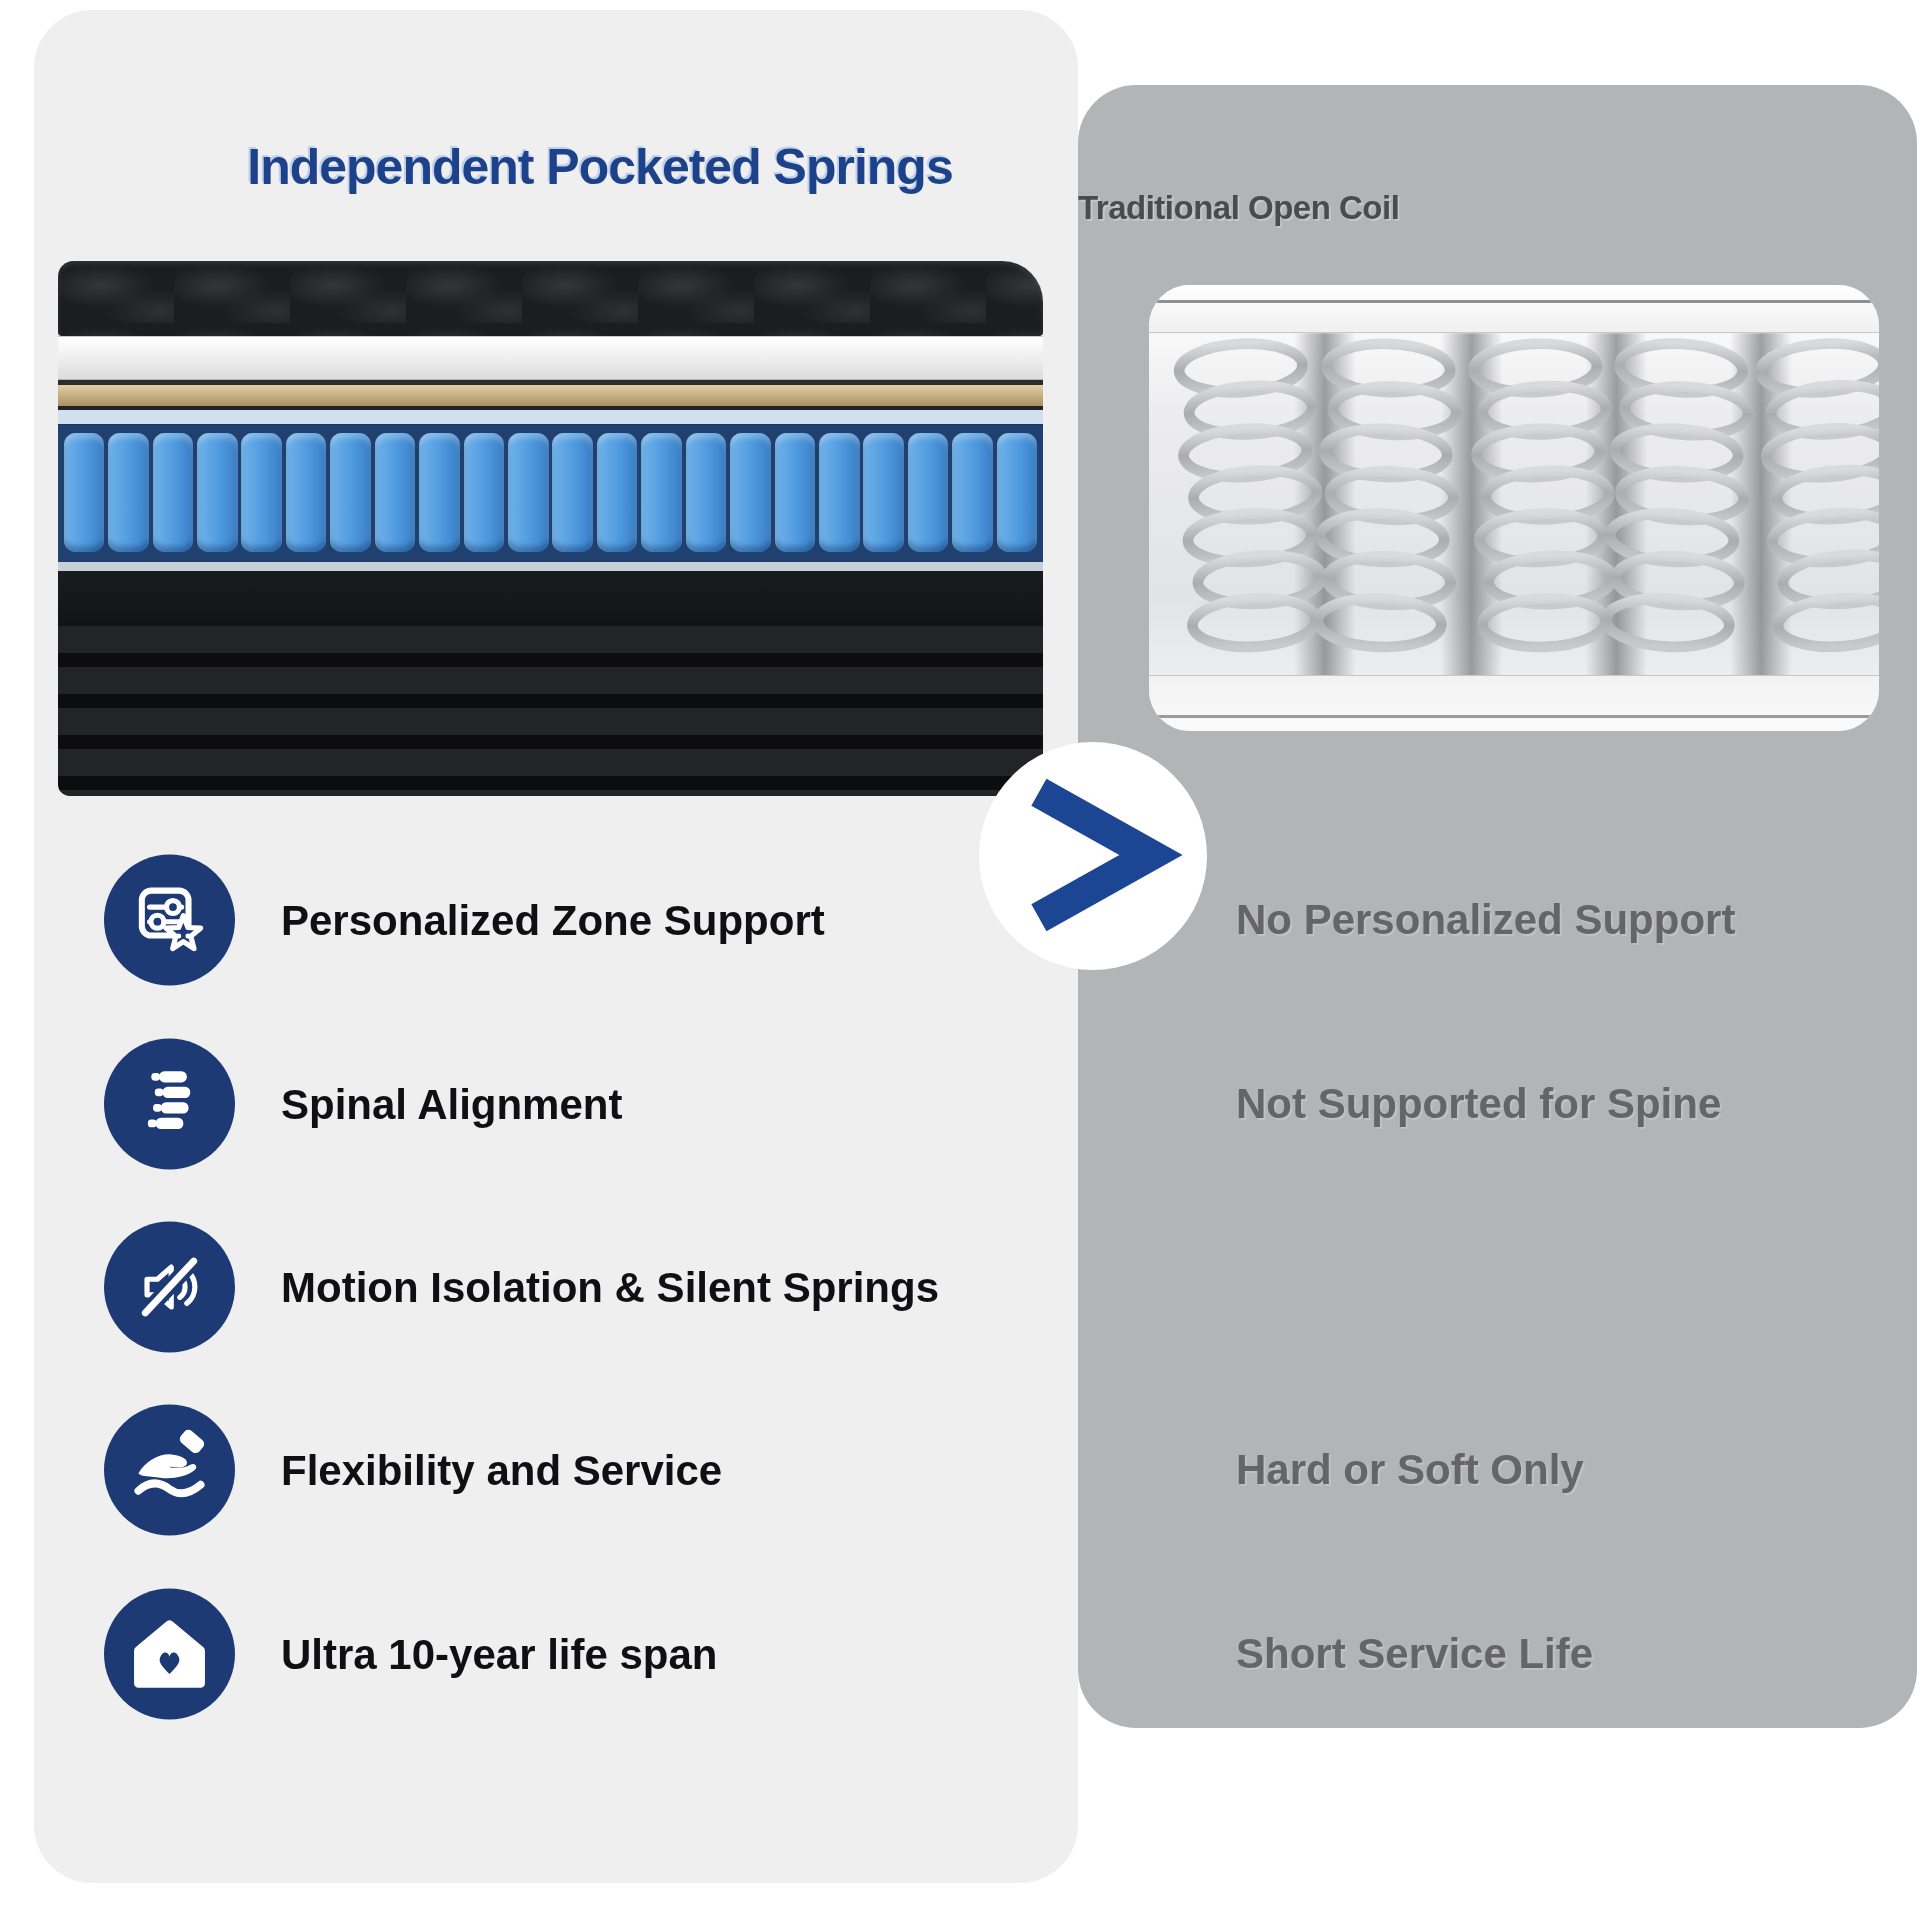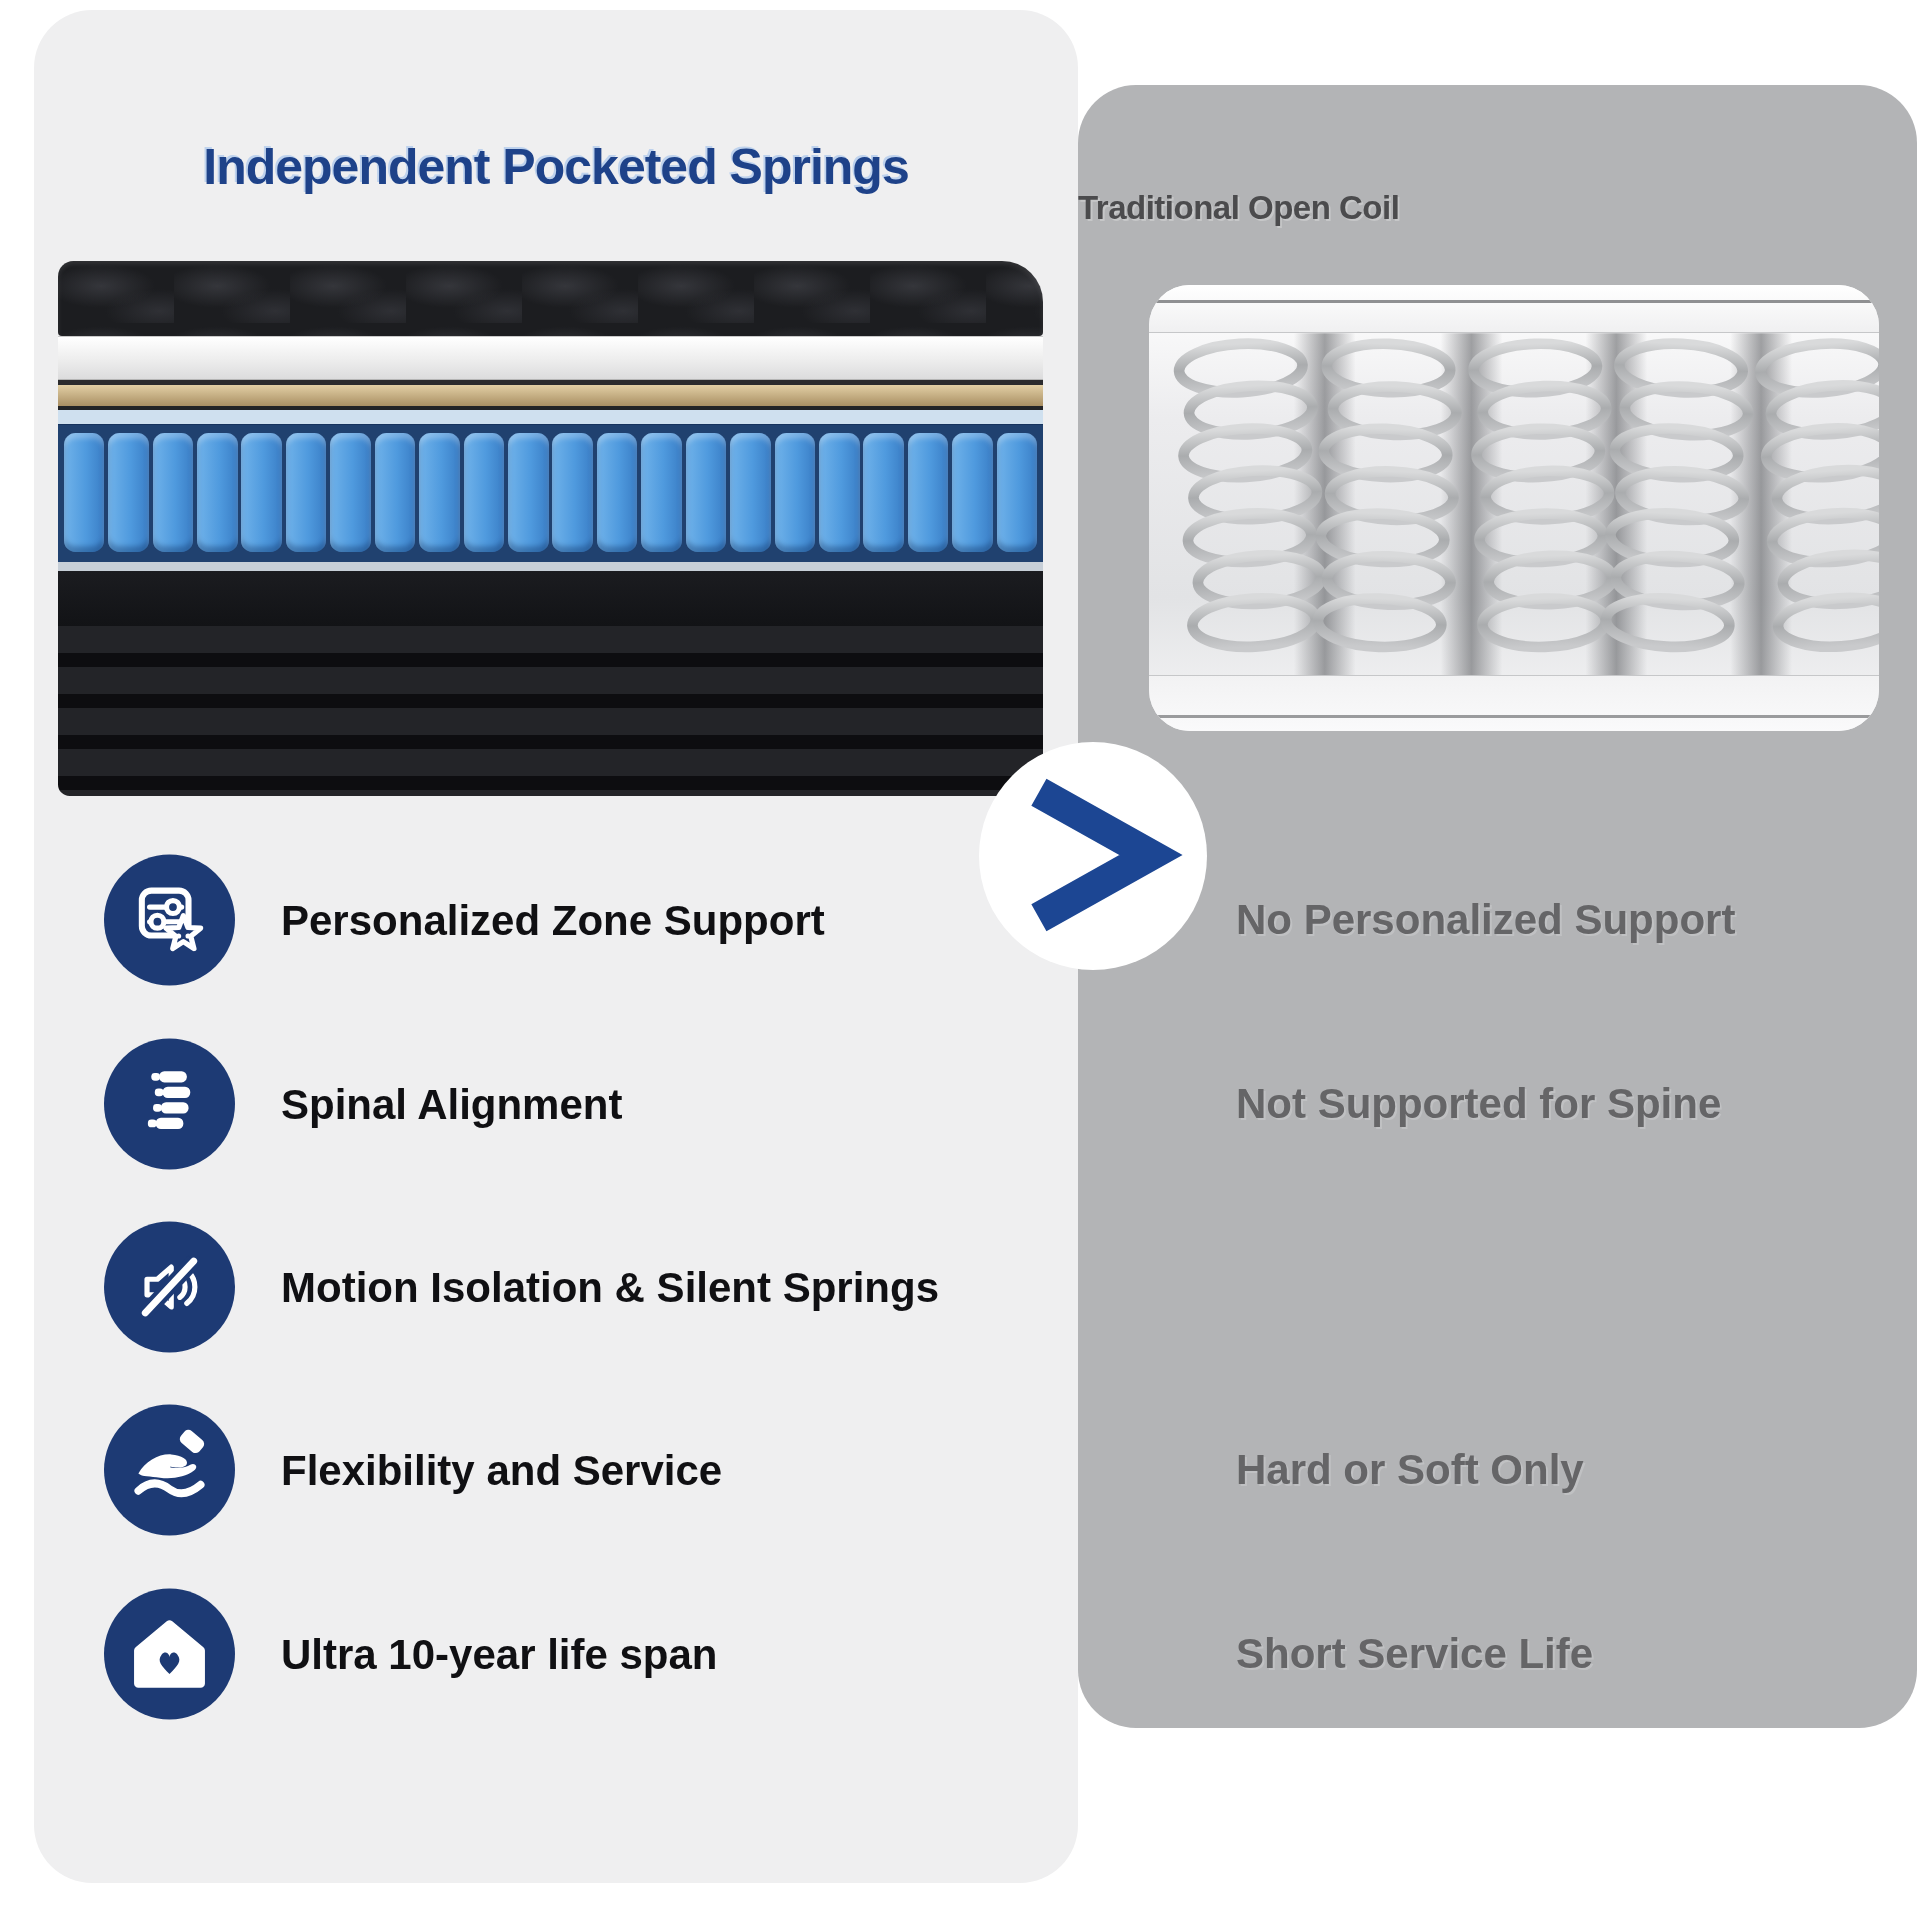--- a/index.html
+++ b/index.html
@@ -8,21 +8,21 @@
 
   
   .panel-left{position:absolute;left:34px;top:9.7px;width:1044px;height:1873px;
     background:#efeff0;border-radius:58px;}
   .panel-right{position:absolute;left:1078px;top:85px;width:839px;height:1643px;
     background:#b3b4b6;border-radius:58px;}
 
   
   .left-title{position:absolute;left:34px;top:104px;width:1044px;text-align:center;
     font-size:50px;font-weight:700;color:#1e4289;letter-spacing:-1px;
-    text-shadow:-1.9px -1.9px 0 rgba(150,185,235,.55);}
+    text-shadow:-1.9px -1.9px 0 rgba(150,185,235,.55);padding-left:44px;}
   .right-title{position:absolute;left:1078px;top:162px;width:839px;text-align:left;
     font-size:33px;font-weight:700;color:#4b4b4d;letter-spacing:-0.5px;
     text-shadow:1.9px 1.9px 0 rgba(255,255,255,.25);}
 
   
   .mattress{position:absolute;left:58px;top:261px;width:985px;height:536px;}
   .m-top{height:75px;background-color:#1c1d20;border-radius:15.4px 41px 3.9px 3.9px;
     background-image:
       radial-gradient(ellipse 87px 35px at 43px 25px, #35363b 0%, rgba(28,29,32,0) 62%),
       radial-gradient(ellipse 87px 35px at 101px 50px, #2f3035 0%, rgba(28,29,32,0) 62%);

